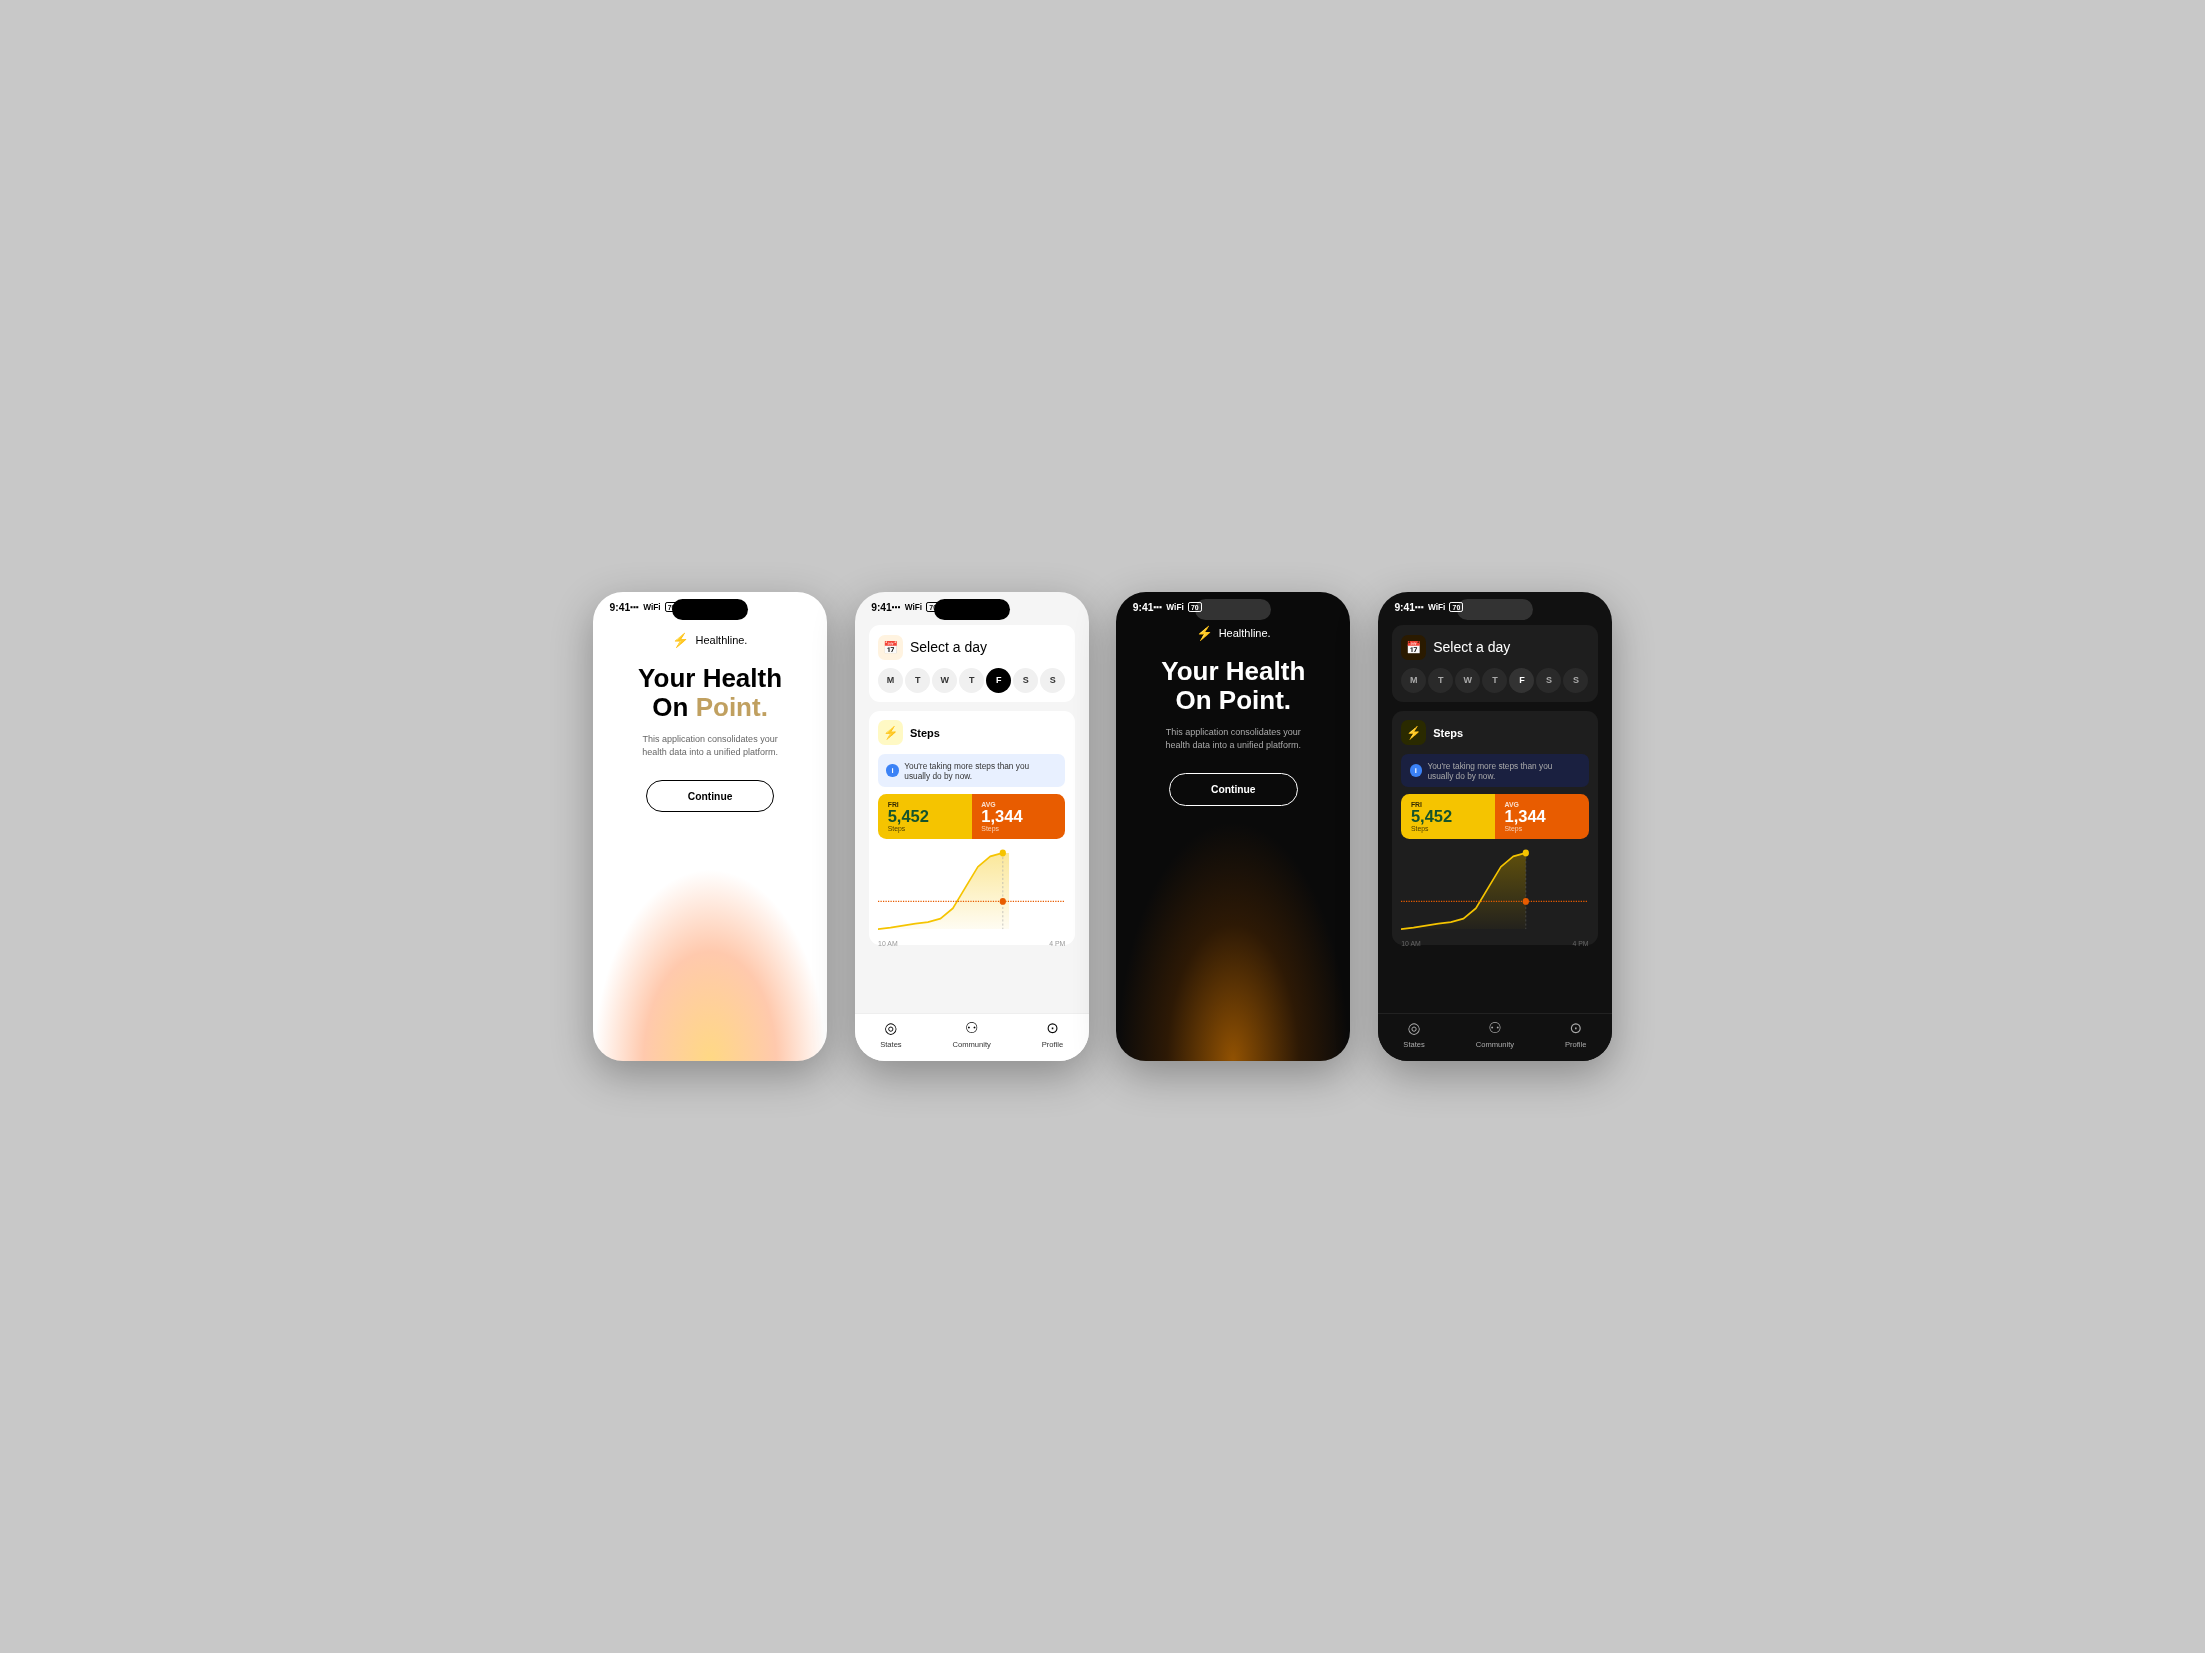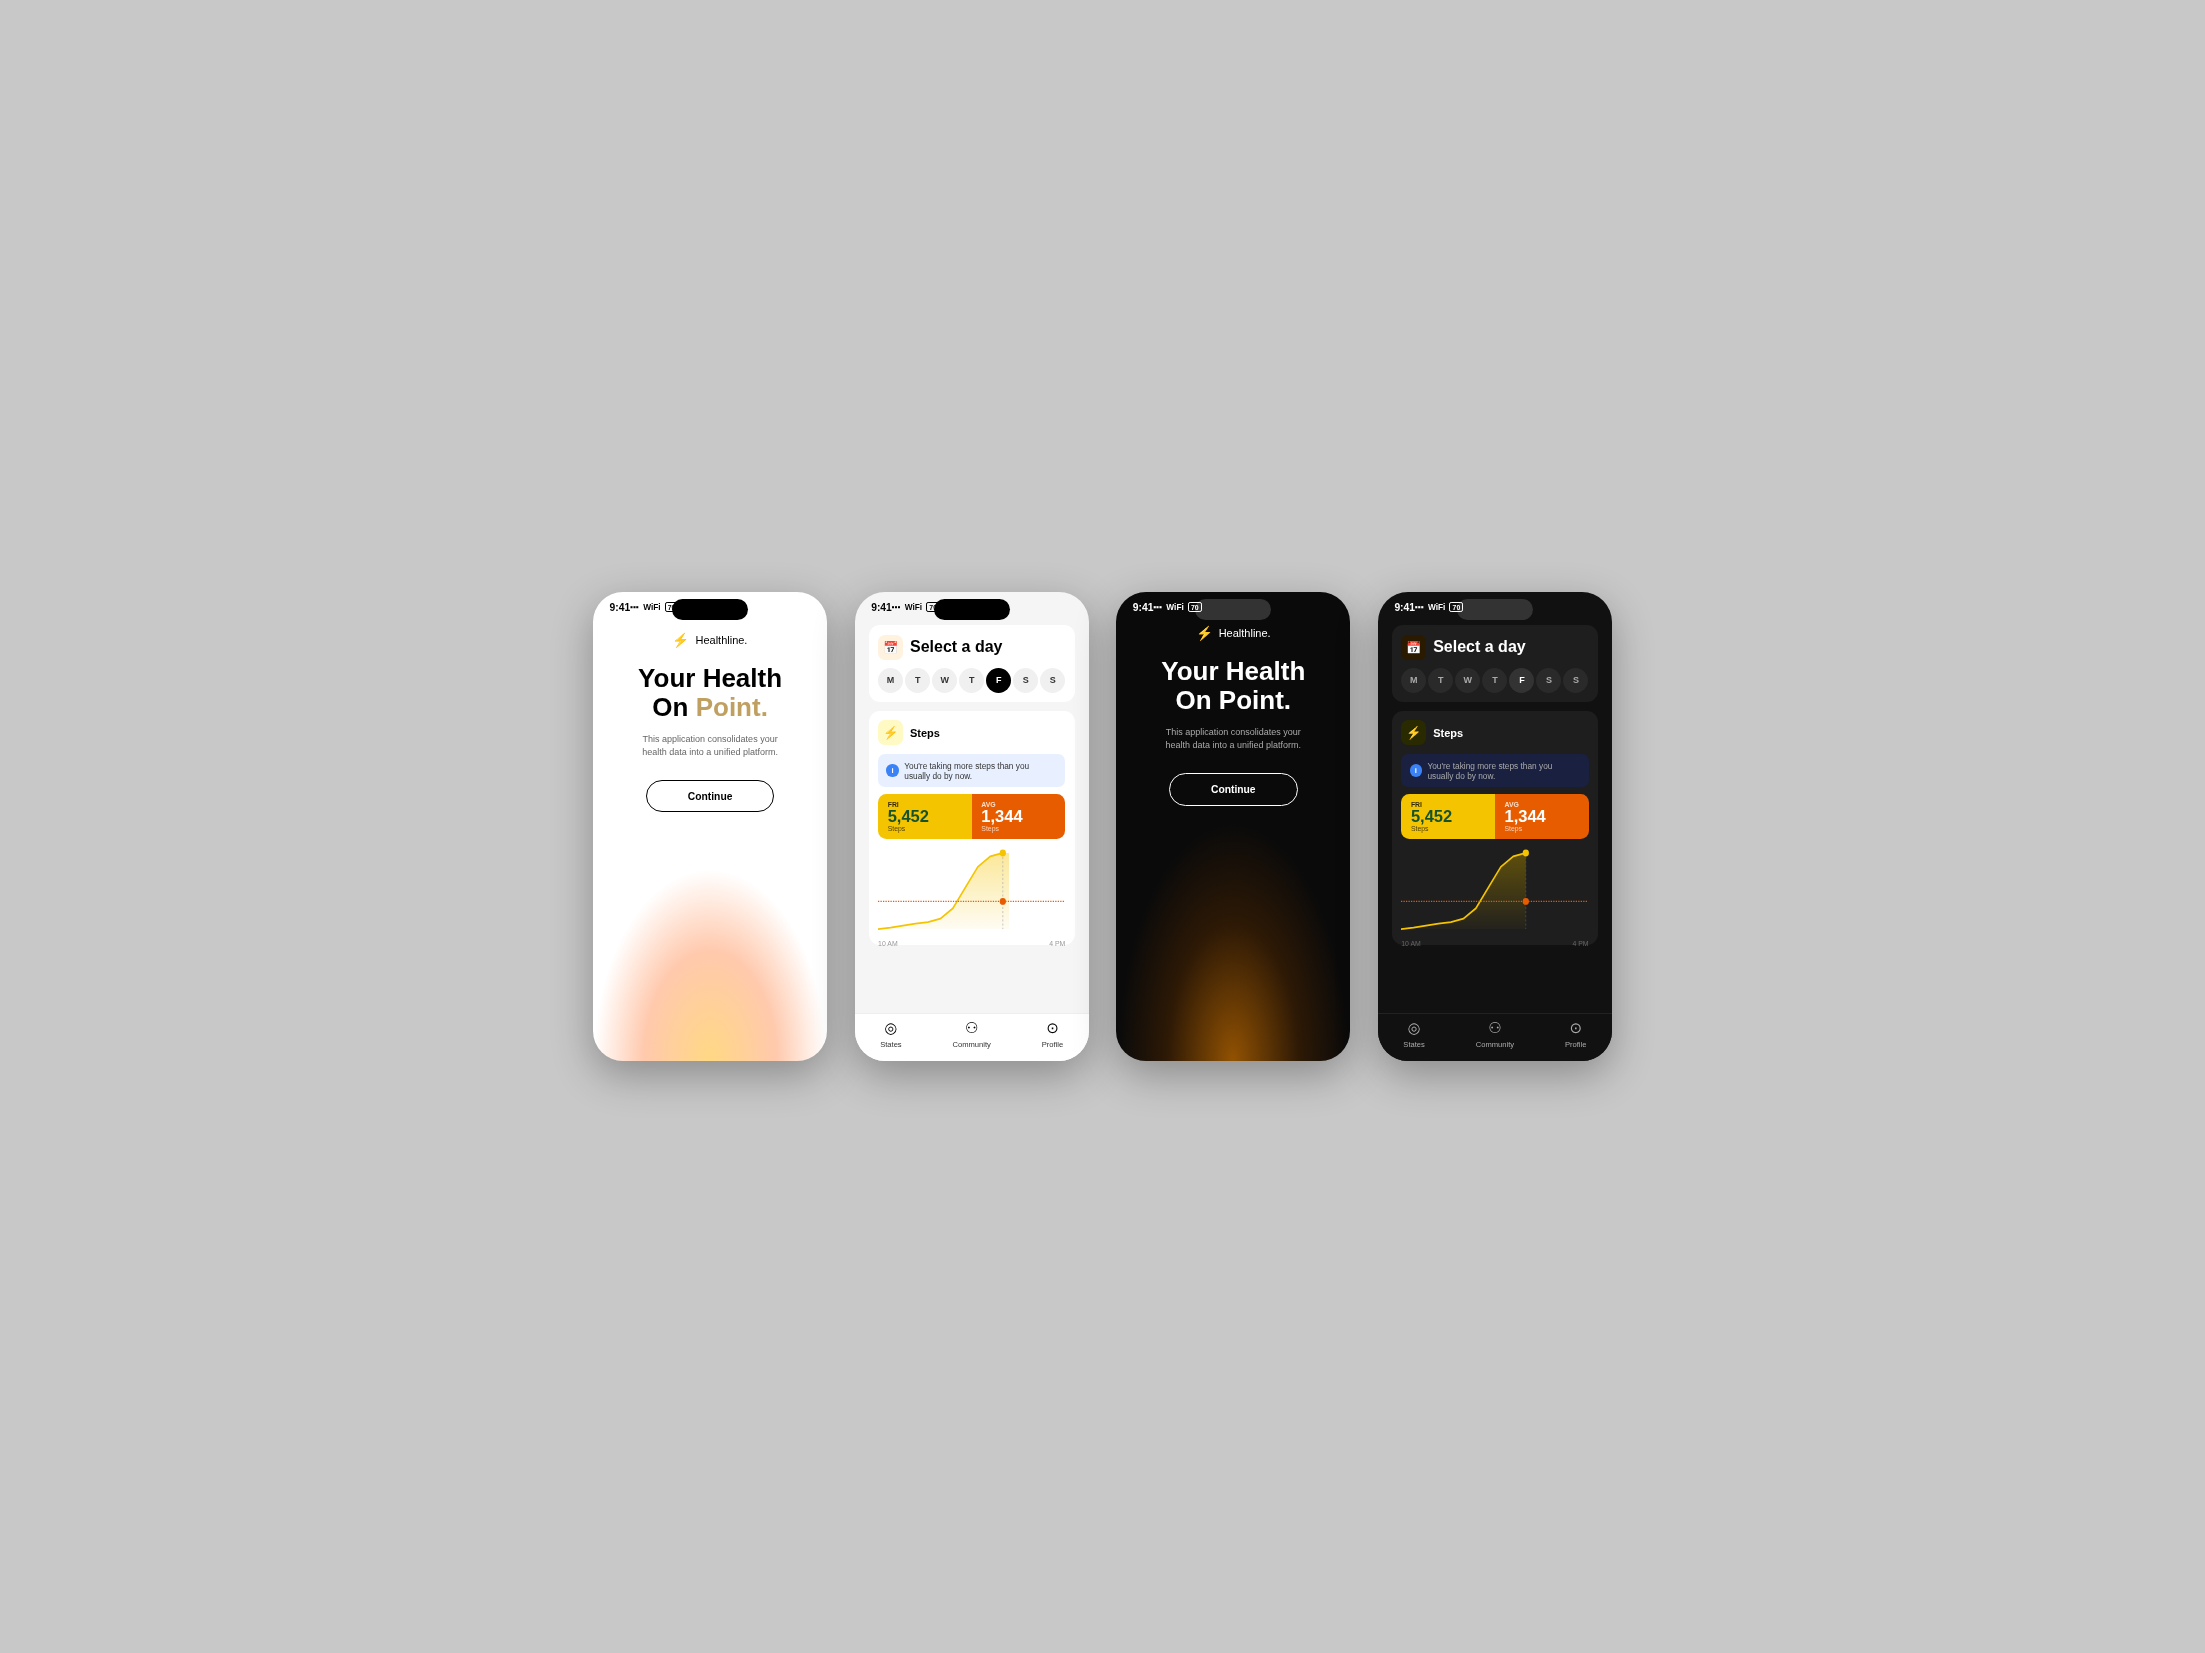--- a/index.html
+++ b/index.html
@@ -216,22 +216,22 @@
     }
     .day-selector-light { background: #fff; }
     .day-selector-dark { background: #1e1e1e; }
     .day-selector-header {
       display: flex;
       align-items: center;
       gap: 6.9px;
       margin-bottom: 8.3px;
     }
     .day-selector-title {
-      font-size: 16px;
-      font-weight: 700;
+      font-size: 14px;
+      font-weight: 400;
     }
     .days-row {
       display: flex;
       justify-content: space-between;
     }
     .day-btn {
       width: 25px;
       height: 25px;
       border-radius: 50%;
       display: flex;

